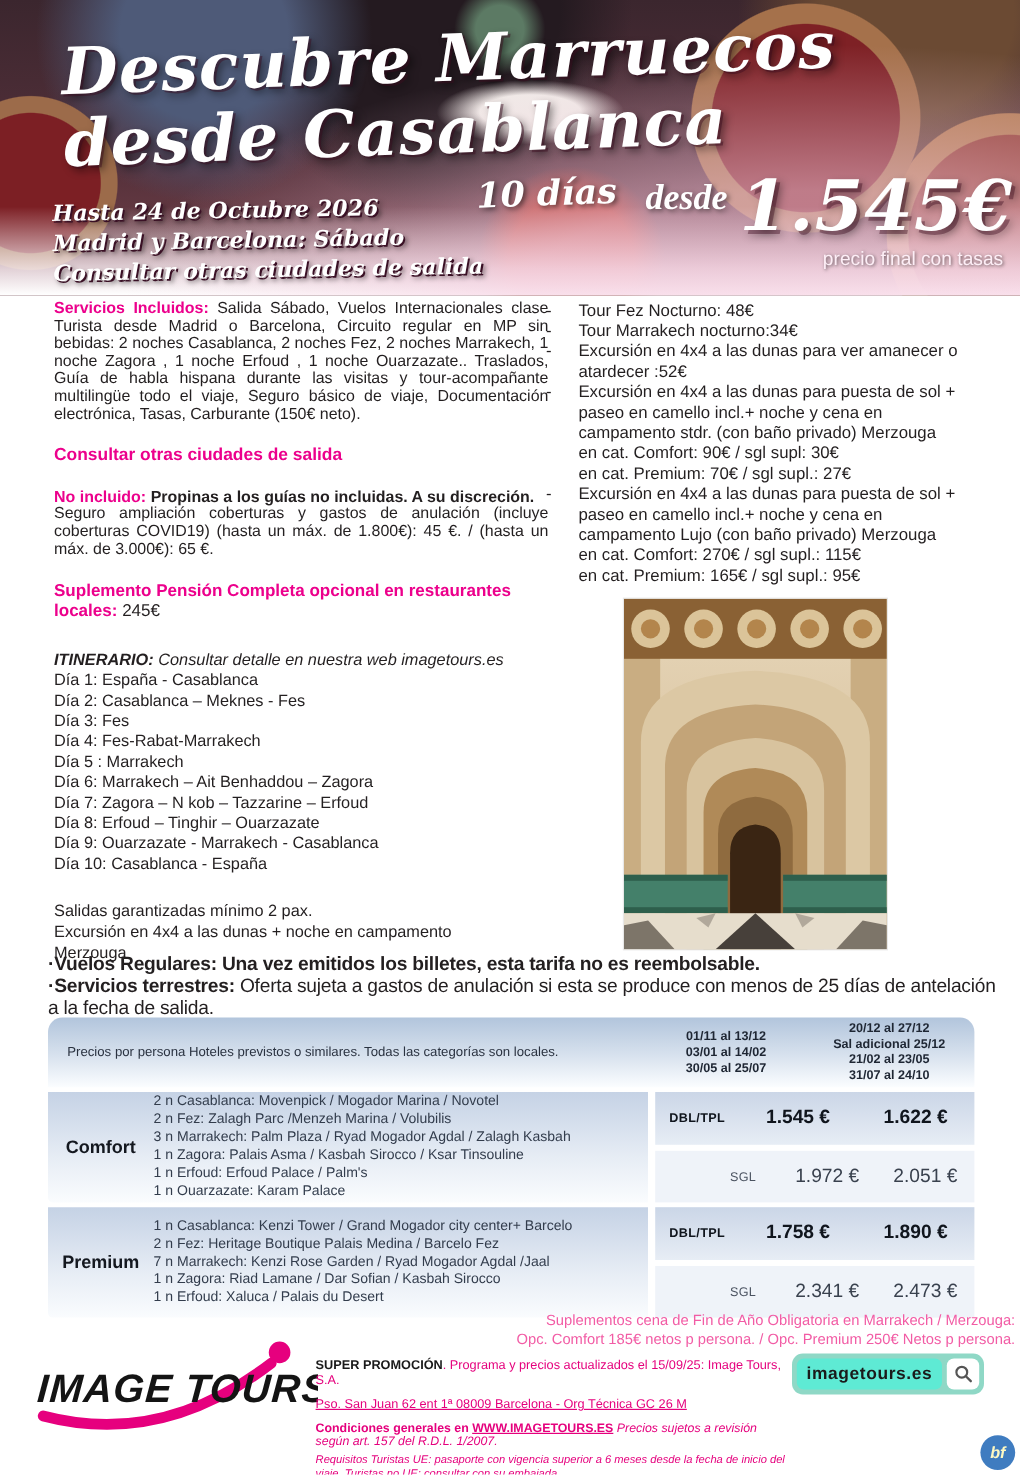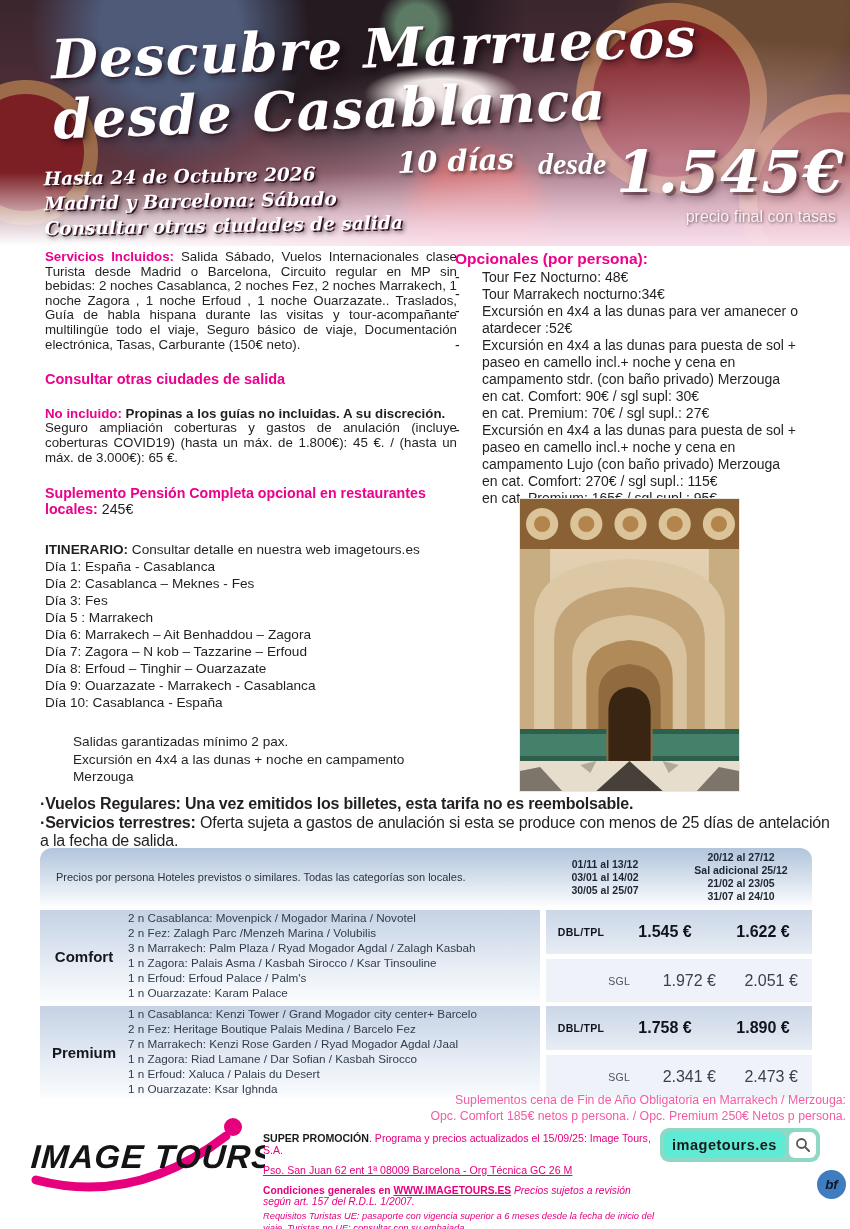--- a/index.html
+++ b/index.html
@@ -46,23 +46,23 @@
 
   
   .magenta{ color:#ec008c; }
   .bold{ font-weight:700; }
   .col-left{ position:absolute; left:45px; top:250px; width:412px; font-size:13.3px; line-height:14.6px; color:#231f20; }
   .col-left p{ margin:0; }
   .justify{ text-align:justify; }
   .consultar{ margin-top:20px !important; font-size:14.5px; }
   .noincl{ margin-top:20px !important; }
   .supl{ margin-top:20px !important; font-size:14.2px; line-height:16px; }
-  .itin{ margin-top:24px !important; font-size:13.6px; line-height:17px; }
+  .itin{ margin-top:24px !important; font-size:13.6px; line-height:17px;font-style:italic; }
   .itin-days div{ font-size:13.6px; line-height:17px; }
-  .salidas{ margin-top:22px !important;margin-left:28px; }
+  .salidas{ margin-top:22px !important; }
   .salidas div{ font-size:13.6px; line-height:17.5px; }
 
   .col-right{ position:absolute; left:455px; top:250px; width:392px; font-size:14px; line-height:17px; color:#231f20; }
   .opc-label{ font-size:15.5px; margin-bottom:2px; }
   .opc-item{ display:flex; }
   .opc-item .dash{ width:27px; flex:none; }
   .opc-lines{ flex:1; }
 
   
   .mosque{ position:absolute; left:520px; top:499px; width:219px; height:292px; box-shadow:0 0 0 1px #e8e8e8; }
@@ -102,22 +102,22 @@
   .legal .mag{ color:#e5007d; }
   .legal .l2{ font-size:10.6px; margin-bottom:9px;text-decoration:underline; }
   .legal .l3{ font-size:10.3px; margin-bottom:4px; }
   .legal .l3 .lnk{ text-decoration:underline; cursor:pointer; }
   .legal .l4, .legal .l5{ font-size:9.3px; line-height:11.8px; font-style:italic; }
   .pill{ position:absolute; left:660px; top:1128px; width:160px; height:34px; background:#8fd8c6;
     border-radius:9px; padding:4px; display:flex; gap:4px; cursor:pointer; }
   .pill .ptext{ flex:1; background:#5eead4; border-radius:6px; display:flex; align-items:center; justify-content:center;
     font-weight:700; font-size:14.5px; color:#1a1a1a; letter-spacing:.5px; }
   .pill .picon{ width:27px; background:#fff; border-radius:6px; display:flex; align-items:center; justify-content:center; }
-  .bf-badge{ position:absolute; left:817px; top:1170px; width:29px; height:29px; border-radius:50%;
-    background:#3f7cc0; color:#0f172a; font-weight:700; font-style:italic; font-size:13.5px;
+  .bf-badge{ position:absolute; left:817px; top:1196px; width:29px; height:29px; border-radius:50%;
+    background:#3f7cc0; color:#fef9c3; font-weight:700; font-style:italic; font-size:13.5px;
     display:flex; align-items:center; justify-content:center; }
 </style>
 </head>
 <body>
 
 <div class="page">
 
   <div class="hero">
     <div class="hero-title script">
       <div>Descubre Marruecos</div>
@@ -139,39 +139,39 @@
     <p class="justify"><span class="magenta bold">Servicios Incluidos:</span><span> Salida Sábado, Vuelos Internacionales clase Turista desde Madrid o Barcelona, Circuito regular en MP sin bebidas: 2 noches Casablanca, 2 noches Fez, 2 noches Marrakech, 1 noche Zagora , 1 noche Erfoud , 1 noche Ouarzazate.. Traslados, Guía de habla hispana durante las visitas y tour-acompañante multilingüe todo el viaje, Seguro básico de viaje, Documentación electrónica, Tasas, Carburante (150€ neto).</span></p>
     <p class="magenta bold consultar">Consultar otras ciudades de salida</p>
     <p class="justify noincl"><span class="magenta bold">No incluido:</span><span class="bold"> Propinas a los guías no incluidas. A su discreción.</span></p>
     <p class="justify">Seguro ampliación coberturas y gastos de anulación (incluye coberturas COVID19)  (hasta un máx. de 1.800€): 45 €. / (hasta un máx. de 3.000€): 65 €.</p>
     <p class="supl"><span class="magenta bold">Suplemento Pensión Completa opcional en restaurantes locales:</span><span> 245€</span></p>
     <p class="itin"><span class="bold">ITINERARIO:</span><span> Consultar detalle en nuestra web imagetours.es</span></p>
     <div class="itin-days">
       <div>Día 1: España - Casablanca</div>
       <div>Día 2: Casablanca – Meknes - Fes</div>
       <div>Día 3: Fes</div>
+      <div>Día 4: Fes-Rabat-Marrakech</div>
       <div>Día 5 : Marrakech</div>
       <div>Día 6: Marrakech – Ait Benhaddou – Zagora</div>
       <div>Día 7: Zagora – N kob – Tazzarine – Erfoud</div>
       <div>Día 8: Erfoud – Tinghir – Ouarzazate</div>
       <div>Día 9: Ouarzazate - Marrakech - Casablanca</div>
       <div>Día 10: Casablanca - España</div>
     </div>
     <p class="salidas">
       </p>
       <div class="salidas">
         <div>Salidas garantizadas mínimo 2 pax.</div>
         <div> Excursión en 4x4 a las dunas + noche en campamento</div>
         <div>Merzouga</div>
       </div>
     <p></p>
   </div>
 
   <div class="col-right">
-    <p class="magenta bold opc-label">Opcionales (por persona):</p>
     <div class="opc-item">
       <span class="dash">-</span>
       <div class="opc-lines">
           <div>Tour Fez Nocturno: 48€</div>
         </div>
     </div>
     <div class="opc-item">
       <span class="dash">-</span>
       <div class="opc-lines">
           <div>Tour Marrakech nocturno:34€</div>
@@ -296,21 +296,20 @@
 
     <div class="trow">
       <div class="tleft">
         <div class="tcat">Premium</div>
         <div class="thotels">
           <div>1 n Casablanca: Kenzi Tower / Grand Mogador city center+ Barcelo</div>
           <div>2 n Fez: Heritage Boutique Palais Medina / Barcelo Fez</div>
           <div>7 n Marrakech: Kenzi Rose Garden / Ryad Mogador Agdal /Jaal</div>
           <div>1 n Zagora: Riad Lamane / Dar Sofian / Kasbah Sirocco</div>
           <div>1 n Erfoud: Xaluca / Palais du Desert</div>
-          <div>1 n Ouarzazate: Ksar Ighnda</div>
         </div>
       </div>
       <div class="tprices">
         <div class="band band-dbl">
           <span class="rt">DBL/TPL</span>
           <span class="pv">1.758 €</span>
           <span class="pv">1.890 €</span>
         </div>
         <div class="band band-sgl">
           <span class="rt">SGL</span>

